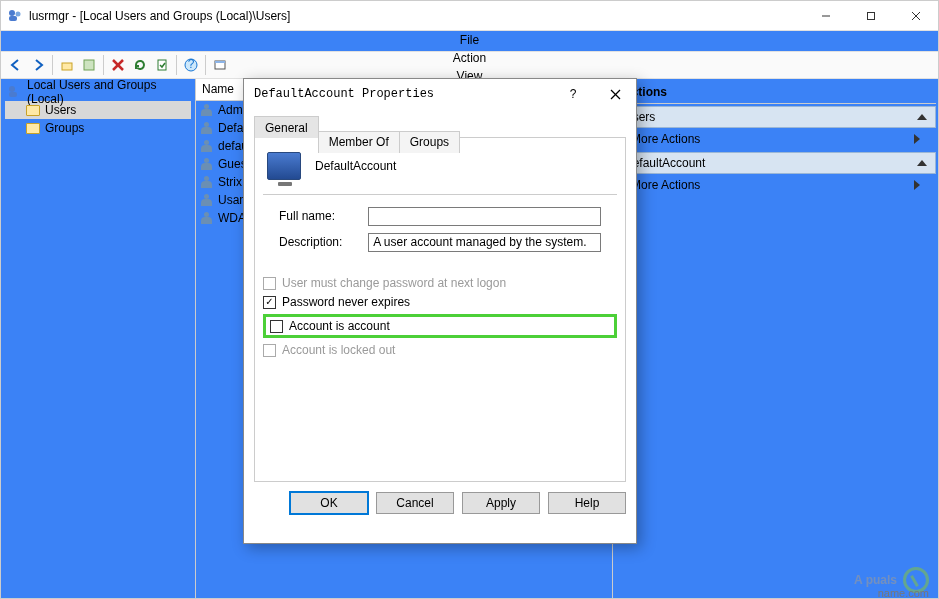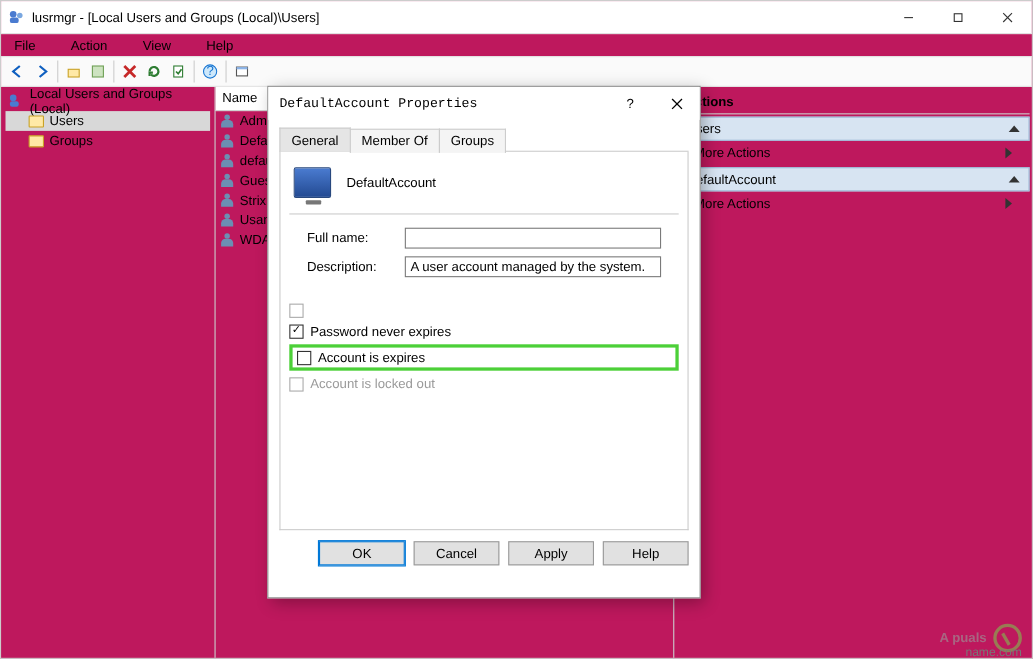--- a/index.html
+++ b/index.html
@@ -1,31 +1,31 @@
 <!DOCTYPE html>
 <html><head>
 <meta charset="utf-8">
 <style>
   * { box-sizing: border-box; font-family: "Segoe UI", Tahoma, sans-serif; font-size: 12px; }
   body { margin: 0; width: 939px; height: 599px; background: #fff; overflow: hidden; position: relative; }
   
   .window {
-    width: 939px; height: 599px; border: 1px solid #ccc; background: #be185d;
+    width: 939px; height: 599px; border: 1px solid #ccc; background: #3b82f6;
   }
   .titlebar {
     height: 30px; display: flex; align-items: center; padding: 0 0 0 6px;
     border-bottom: 1px solid #e1e1e1; background: #fff;
   }
   .titlebar .app-icon { width: 16px; height: 16px; margin-right: 6px; }
   .titlebar .title { flex:1; color:#000; }
   .win-controls { display:flex; height:30px; }
   .win-btn { width:45px; display:flex; align-items:center; justify-content:center; color:#333; }
   .win-btn svg { width:10px; height:10px; }
   .menubar {
-    height: 20px; display:flex; align-items:center; gap:16px; padding:0 4px;
+    height: 20px; display:flex; align-items:center; gap:0; padding:0 4px;flex-direction:column;
   }
   .menubar .menu { padding: 2px 8px; }
   .toolbar {
     height: 28px; display:flex; align-items:center; gap:0px; padding:2px 4px;
     border-top:1px solid #e1e1e1; border-bottom:1px solid #e1e1e1;
     background:#fafafa;
   }
   .toolbar .sep { width:1px; height:20px; background:#ccc; margin:0 3px;}
   .tbtn { width:22px; height:22px; display:flex; align-items:center; justify-content:center; border:1px solid transparent; }
   .workspace { display:flex; height: calc(100% - 78px); }
@@ -56,21 +56,21 @@
   .dialog {
     position:absolute; left:243px; top:78px; width:394px; height:466px;
     background:#fff; border:1px solid #888; box-shadow:4px 4px 14px rgba(0,0,0,.3);
   }
   .dlg-title { height:30px; background:#fff; display:flex; align-items:center; padding-left:10px; color:#000;}
   .dlg-title .t { flex:1;font-family:Liberation Mono, monospace;}
   .dlg-title .dbtn { width:42px; height:30px; display:flex; align-items:center; justify-content:center; color:#000;}
   .dlg-body { padding:6px 10px 0 10px; }
   .tabs { display:flex; border-bottom:1px solid #ccc; }
   .tab { padding:4px 10px 3px; border:1px solid #ccc; border-bottom:none; background:#e5e5e5; margin-right:-1px; position:relative; top:1px;}
-  .tab.inactive { background:#f4f4f4; top:2px; padding-top:3px;}
+  .tab.inactive { background:#f4f4f4; top:16px; padding-top:3px;}
   .tab-panel { padding:10px 8px 6px 8px; border:1px solid #ccc; border-top:none; height:344px;}
   .acct-head { display:flex; align-items:center; gap:14px; padding:4px 4px 14px 4px;}
   .monitor-icon { width:34px; height:28px; background:linear-gradient(#4a7bd0,#234a92); border:1px solid #28487e; border-radius:2px; position:relative;}
   .monitor-icon::after{ content:""; position:absolute; width:14px; height:4px; background:#777; left:10px; top:29px; border-radius:1px;}
   .hr { height:1px; background:#ccc; margin:0 0 10px 0;}
   .form-row { display:flex; align-items:center; margin:4px 16px; height:22px;}
   .form-row .lbl { width:96px;}
   .txt { height:19px; border:1px solid #7a7a7a; padding:2px 4px; width:250px; background:#fff;}
   .chk-row { display:flex; align-items:center; gap:6px; margin:5px 0;}
   .chk { width:13px; height:13px; border:1px solid #333; background:#fff; display:flex; align-items:center; justify-content:center;}
@@ -323,31 +323,32 @@
         <span class="lbl">Full name:</span>
         <input type="text" class="txt" value="" style="">
       </div>
       <div class="form-row">
         <span class="lbl">Description:</span>
         <input type="text" class="txt" value="A user account managed by the system." style="">
       </div>
       <div style="height:14px;"></div>
       <div class="chk-row disabled">
         <span class="chk disabled"></span>
+        <span>User must change password at next logon</span>
       </div>
       <div class="chk-row">
         <span class="chk">
             <span class="mark">✓</span>
           </span>
         <span>Password never expires</span>
       </div>
       <div class="hl">
         <div class="chk-row" style="margin:0;">
           <span class="chk"></span>
-          <span>Account is expires</span>
+          <span>Account is account</span>
         </div>
       </div>
       <div class="chk-row disabled">
         <span class="chk disabled"></span>
         <span>Account is locked out</span>
       </div>
     </div>
   </div>
   <div class="dlg-buttons">
     <div class="btn default">OK</div>

